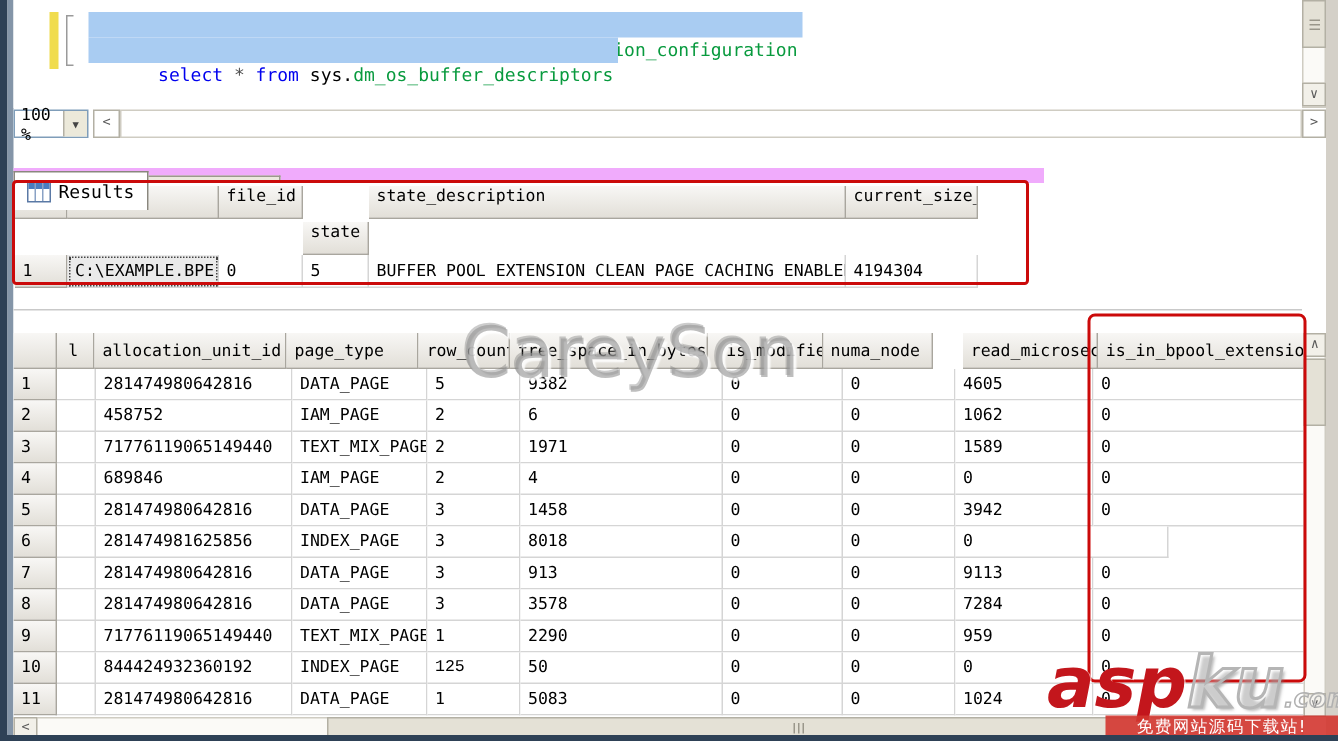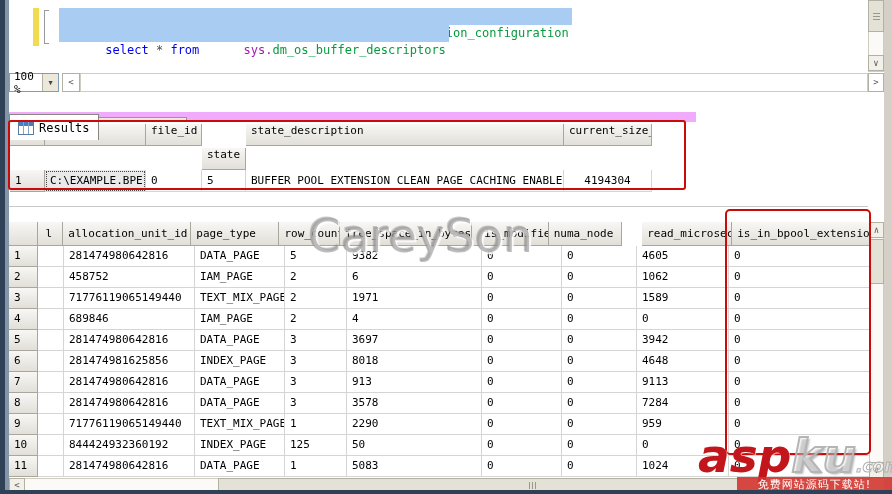--- a/index.html
+++ b/index.html
@@ -13,21 +13,21 @@
   .edge-right{left:884px;top:0;width:8px;height:494px;background:#d4d0c8;}
   .edge-bottom{left:0;top:490px;width:892px;height:4px;background:#2e4156;z-index:70;}
 
   
   .editor{left:9px;top:0;width:859px;height:72px;background:#fff;}
   .track-bar{left:33px;top:8px;width:6px;height:38px;background:#f0dc4e;}
   .scope-bracket{left:44px;top:10px;width:5px;height:34px;border-left:1px solid #9a9a9a;
                  border-top:1px solid #9a9a9a;border-bottom:1px solid #9a9a9a;}
   .codeline{position:absolute;left:50px;height:17px;line-height:17px;white-space:pre;
             background:#a9ccf2;padding:0 3px;font-size:12px;}
-  .tok-kw{color:#0000ee;} .tok-op{color:#4d4d4d;} .tok-sch{color:#a21caf;margin-left:37px;} .tok-obj{color:#089a3e;}
+  .tok-kw{color:#0000ee;} .tok-op{color:#4d4d4d;} .tok-sch{color:#000000;} .tok-obj{color:#089a3e;}
 
   
   .sb-btn{background:#f2f0e9;border:1px solid #b3b0a4;color:#5a5a5a;display:flex;
           align-items:center;justify-content:center;font-size:9px;line-height:1;}
   .sb-thumb{background:#e4e1d6;border:1px solid #b3b0a4;}
   .sb-track{background:#fbfaf7;border:1px solid #cfccc2;}
   .grip{display:flex;flex-direction:column;gap:2px;}
   .grip i{display:block;width:7px;height:1px;background:#9a978b;}
   .hgrip{display:flex;gap:2px;align-items:center;justify-content:center;height:100%;}
   .hgrip i{display:block;width:1px;height:7px;background:#9a978b;}
@@ -151,21 +151,21 @@
       <div class="hcell" style="width:44px;height:22px;margin-top:24px;">state</div>
       <div class="hcell" style="width:318px;height:22px;">state_description</div>
       <div class="hcell" style="width:88px;height:22px;">current_size_in_kb</div>
     </div>
     <div class="grow">
       <div class="rnum" style="width:35px;height:22px;line-height:21px;">1</div>
       <div class="dcell sel" style="width:101px;height:22px;line-height:21px;">C:\EXAMPLE.BPE</div>
       <div class="dcell" style="width:56px;height:22px;line-height:21px;">0</div>
       <div class="dcell" style="width:44px;height:22px;line-height:21px;">5</div>
       <div class="dcell" style="width:318px;height:22px;line-height:21px;">BUFFER POOL EXTENSION CLEAN PAGE CACHING ENABLED</div>
-      <div class="dcell" style="width:88px;height:22px;line-height:21px;text-align:center;">4194304</div>
+      <div class="dcell" style="width:88px;height:22px;line-height:21px;">4194304</div>
     </div>
   </div>
 
   <div class="abs redbox" style="left:8px;top:120px;width:678px;height:70px;"></div>
 
   <div class="abs sep-line"></div>
 
   <div class="abs grid" style="left:9px;top:222px;width:862px;" id="grid2">
     <div class="grow">
       <div class="hcell" style="width:29px;height:24px;line-height:23px;"></div>
@@ -227,36 +227,35 @@
           <div class="dcell" style="width: 75px; height: 21px; line-height: 20px;">0</div>
           <div class="dcell" style="width: 92px; height: 21px; line-height: 20px;">0</div>
           <div class="dcell" style="width: 142px; height: 21px; line-height: 20px;">0</div>
         </div>
         <div class="grow">
           <div class="rnum" style="width: 29px; height: 21px; line-height: 20px;">5</div>
           <div class="dcell" style="width: 26px; height: 21px; line-height: 20px;"></div>
           <div class="dcell" style="width: 131px; height: 21px; line-height: 20px;">281474980642816</div>
           <div class="dcell" style="width: 90px; height: 21px; line-height: 20px;">DATA_PAGE</div>
           <div class="dcell" style="width: 62px; height: 21px; line-height: 20px;">3</div>
-          <div class="dcell" style="width: 135px; height: 21px; line-height: 20px;">3697</div>
+          <div class="dcell" style="width: 135px; height: 21px; line-height: 20px;">1458</div>
           <div class="dcell" style="width: 80px; height: 21px; line-height: 20px;">0</div>
           <div class="dcell" style="width: 75px; height: 21px; line-height: 20px;">0</div>
           <div class="dcell" style="width: 92px; height: 21px; line-height: 20px;">3942</div>
           <div class="dcell" style="width: 142px; height: 21px; line-height: 20px;">0</div>
         </div>
         <div class="grow">
           <div class="rnum" style="width: 29px; height: 21px; line-height: 20px;">6</div>
           <div class="dcell" style="width: 26px; height: 21px; line-height: 20px;"></div>
           <div class="dcell" style="width: 131px; height: 21px; line-height: 20px;">281474981625856</div>
           <div class="dcell" style="width: 90px; height: 21px; line-height: 20px;">INDEX_PAGE</div>
           <div class="dcell" style="width: 62px; height: 21px; line-height: 20px;">3</div>
           <div class="dcell" style="width: 135px; height: 21px; line-height: 20px;">8018</div>
           <div class="dcell" style="width: 80px; height: 21px; line-height: 20px;">0</div>
           <div class="dcell" style="width: 75px; height: 21px; line-height: 20px;">0</div>
-          <div class="dcell" style="width: 92px; height: 21px; line-height: 20px;">4648</div>
           <div class="dcell" style="width: 142px; height: 21px; line-height: 20px;">0</div>
         </div>
         <div class="grow">
           <div class="rnum" style="width: 29px; height: 21px; line-height: 20px;">7</div>
           <div class="dcell" style="width: 26px; height: 21px; line-height: 20px;"></div>
           <div class="dcell" style="width: 131px; height: 21px; line-height: 20px;">281474980642816</div>
           <div class="dcell" style="width: 90px; height: 21px; line-height: 20px;">DATA_PAGE</div>
           <div class="dcell" style="width: 62px; height: 21px; line-height: 20px;">3</div>
           <div class="dcell" style="width: 135px; height: 21px; line-height: 20px;">913</div>
           <div class="dcell" style="width: 80px; height: 21px; line-height: 20px;">0</div>
@@ -286,21 +285,21 @@
           <div class="dcell" style="width: 80px; height: 21px; line-height: 20px;">0</div>
           <div class="dcell" style="width: 75px; height: 21px; line-height: 20px;">0</div>
           <div class="dcell" style="width: 92px; height: 21px; line-height: 20px;">959</div>
           <div class="dcell" style="width: 142px; height: 21px; line-height: 20px;">0</div>
         </div>
         <div class="grow">
           <div class="rnum" style="width: 29px; height: 21px; line-height: 20px;">10</div>
           <div class="dcell" style="width: 26px; height: 21px; line-height: 20px;"></div>
           <div class="dcell" style="width: 131px; height: 21px; line-height: 20px;">844424932360192</div>
           <div class="dcell" style="width: 90px; height: 21px; line-height: 20px;">INDEX_PAGE</div>
-          <div class="dcell" style="width: 62px; height: 21px; line-height: 20px;">125</div>
+          <div class="dcell" style="width: 62px; height: 21px; line-height: 20px; font-family: Liberation Mono, monospace;">125</div>
           <div class="dcell" style="width: 135px; height: 21px; line-height: 20px;">50</div>
           <div class="dcell" style="width: 80px; height: 21px; line-height: 20px;">0</div>
           <div class="dcell" style="width: 75px; height: 21px; line-height: 20px;">0</div>
           <div class="dcell" style="width: 92px; height: 21px; line-height: 20px;">0</div>
           <div class="dcell" style="width: 142px; height: 21px; line-height: 20px;">0</div>
         </div>
         <div class="grow">
           <div class="rnum" style="width: 29px; height: 21px; line-height: 20px;">11</div>
           <div class="dcell" style="width: 26px; height: 21px; line-height: 20px;"></div>
           <div class="dcell" style="width: 131px; height: 21px; line-height: 20px;">281474980642816</div>

